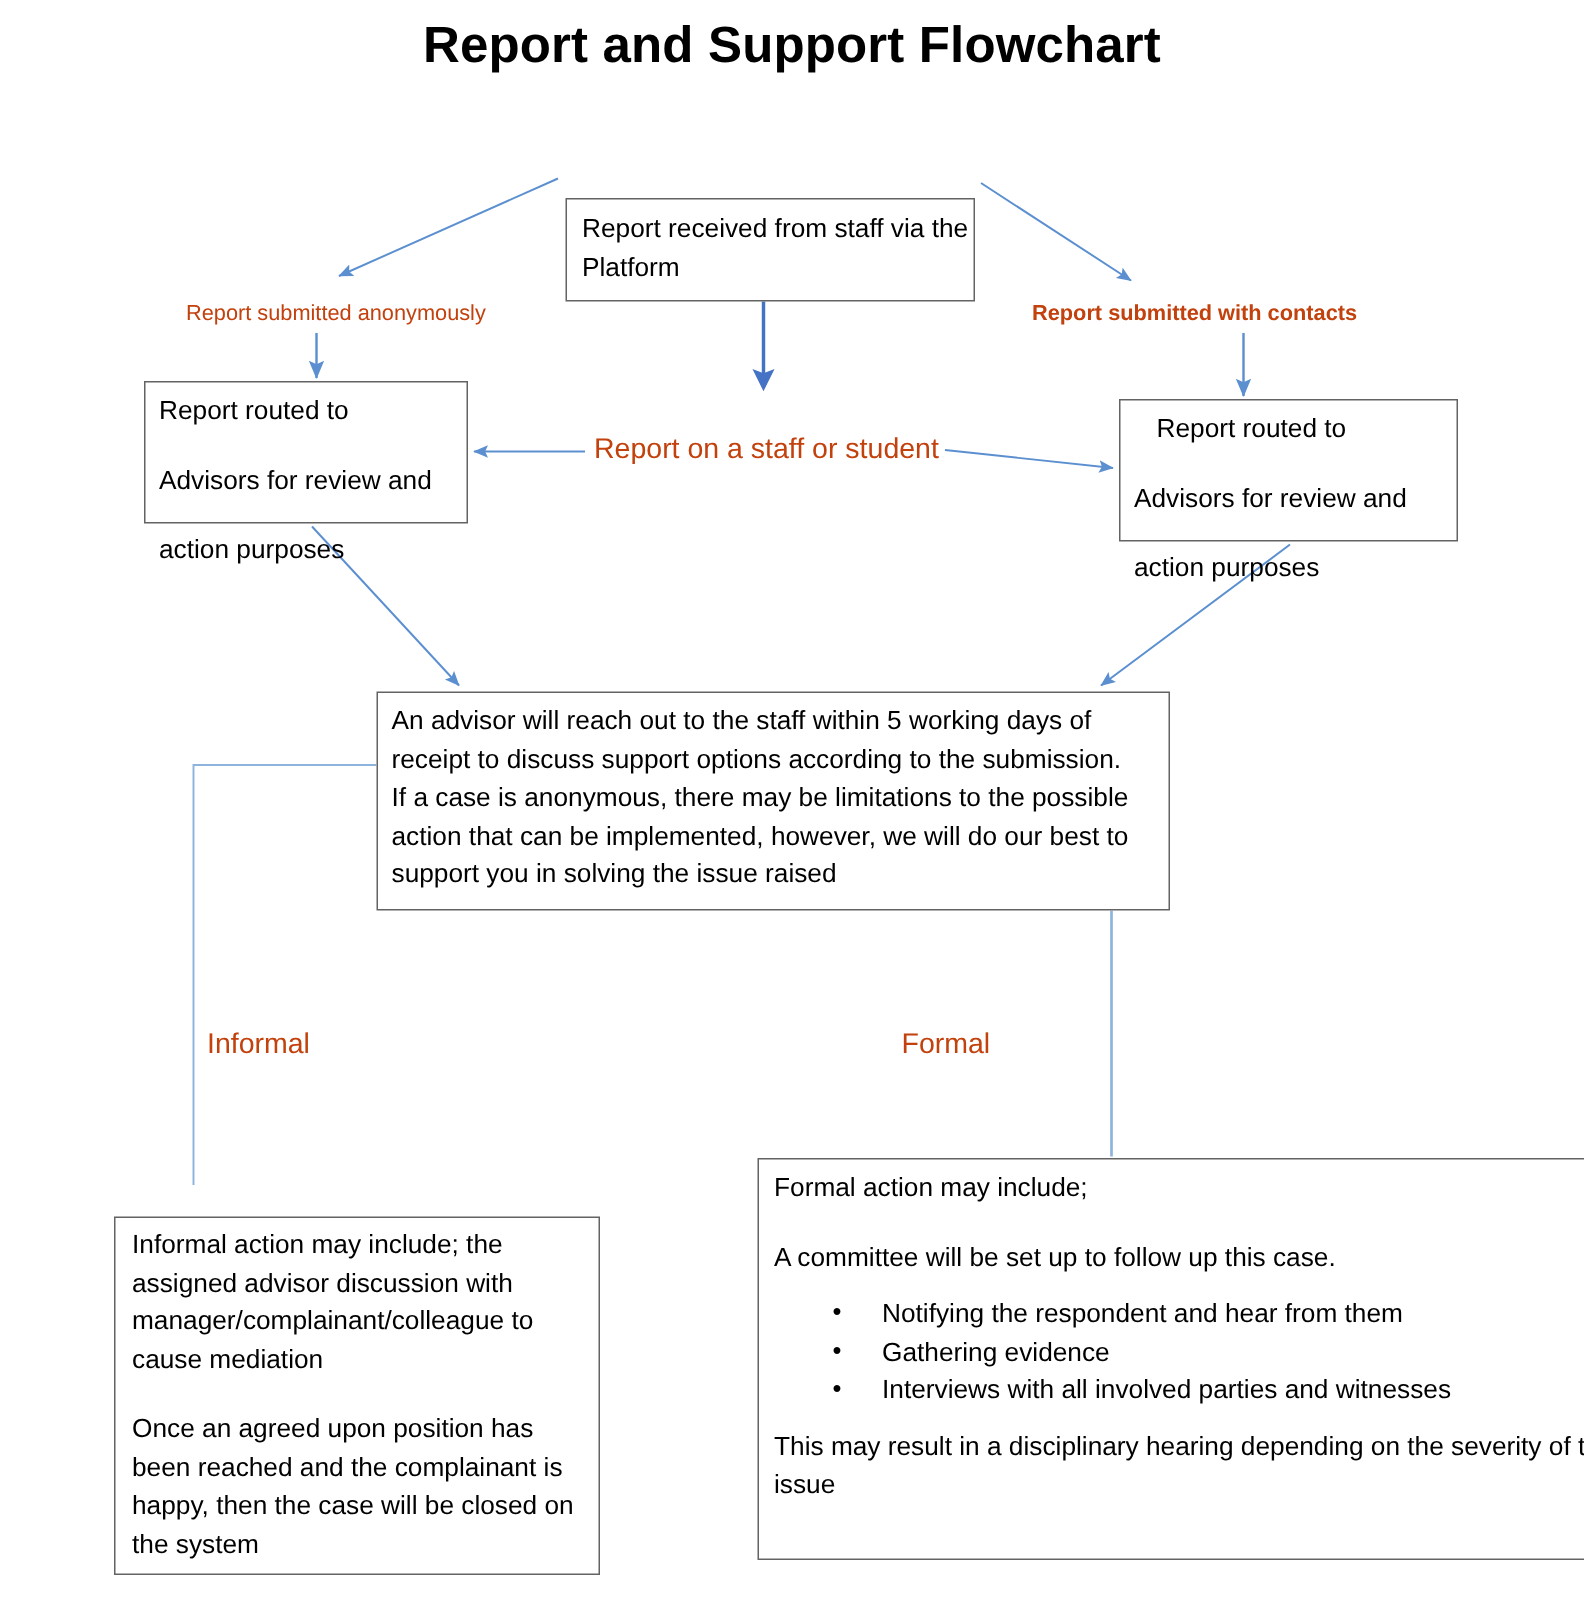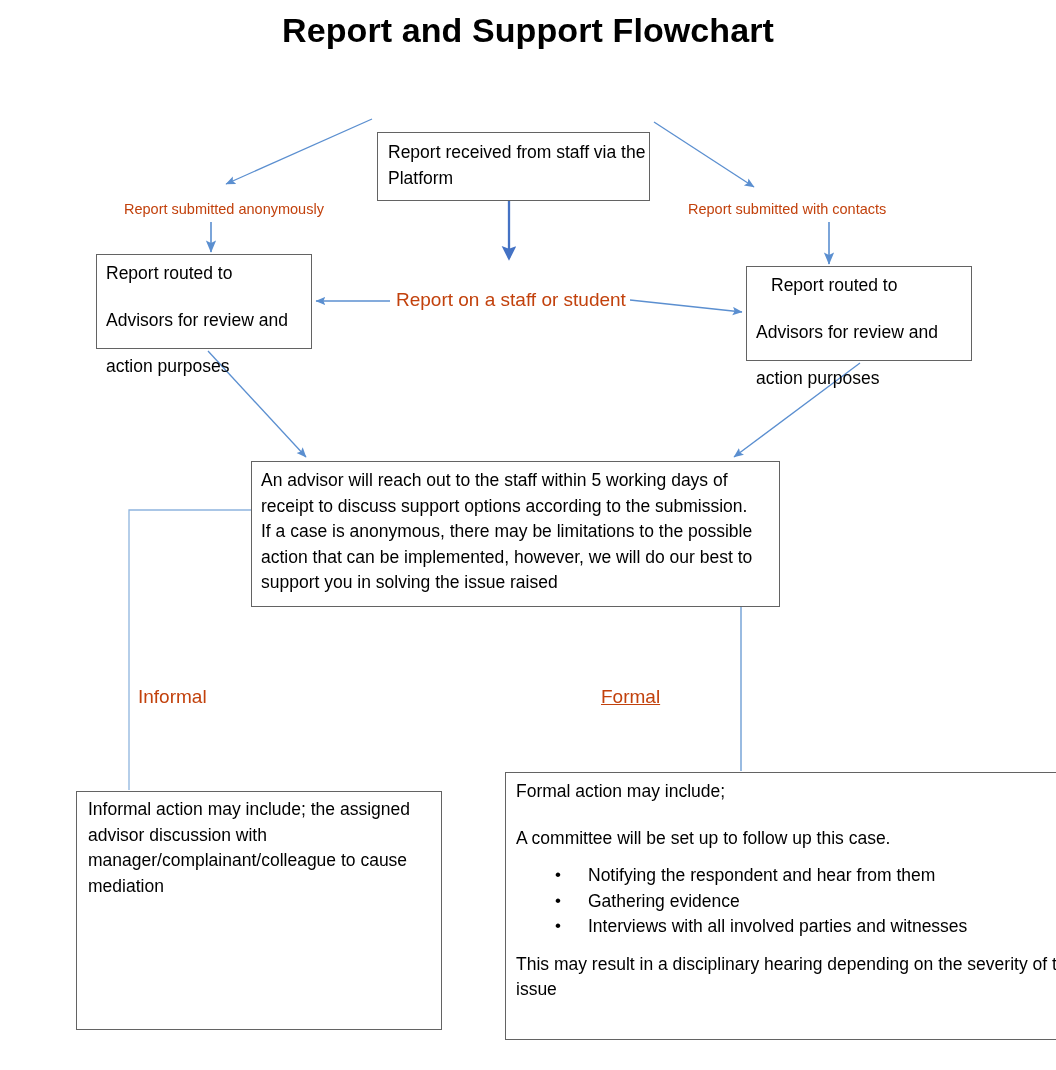--- a/index.html
+++ b/index.html
@@ -75,21 +75,21 @@
     left: 746px; top: 266px; width: 226px; height: 95px;
     padding: 6px 0 0 9px;
   }
   #node-route-right .first-line { padding-left: 15px; }
 
   #node-advisor {
     left: 251px; top: 461px; width: 529px; height: 146px;
     padding: 6px 19px 0 9px;
   }
   #node-informal {
-    left: 76px; top: 791px; width: 366px; height: 239px;
+    left: 76px; top: 811px; width: 324px; height: 239px;
     padding: 5px 10px 0 11px;
   }
   #node-formal {
     left: 505px; top: 772px; width: 588px; height: 268px;
     padding: 6px 10px 0 10px;
   }
 
   .para { margin: 0; }
   .para + .para { margin-top: 21px; }
 
@@ -107,24 +107,24 @@
     content: "\2022";
     position: absolute;
     left: 3px;
     top: -1px;
     font-size: 17px;
     line-height: 25.5px;
   }
 
   
   #label-anonymous { left: 124px; top: 200px; }
-  #label-contacts  { left: 688px; top: 200px; }
+  #label-contacts  { left: 688px; top: 200px; font-weight: bold; }
   #label-staff-or-student { left: 396px; top: 288px; }
   #label-informal { left: 138px; top: 685px; }
-  #label-formal   { left: 601px; top: 685px; text-decoration: underline; }
+  #label-formal   { left: 601px; top: 685px; }
 </style>
 </head>
 <body>
 
 <div id="page">
 
   <div class="title">Report and Support Flowchart</div>
 
   <svg id="svg-layer" viewBox="0 0 1056 1070" xmlns="http://www.w3.org/2000/svg">
     <defs>
@@ -174,20 +174,21 @@
     <div class="para">Advisors for review and</div>
     <div class="para">action purposes</div>
   </div>
 
   <div class="node" id="node-advisor">
     <div class="para"> An advisor will reach out to the staff within 5 working days of receipt to discuss support options according to the submission. If a case is anonymous, there may be limitations to the possible action that can be implemented, however, we will do our best to support you in solving the issue raised</div>
   </div>
 
   <div class="node" id="node-informal">
     <div class="para">Informal action may include; the assigned advisor discussion with manager/complainant/colleague to cause mediation</div>
+    <div class="para">Once an agreed upon position has been reached and the complainant is happy, then the case will be closed on the system</div>
   </div>
 
   <div class="node" id="node-formal">
     <div class="para">Formal action may include;</div>
     <div class="para">A committee will be set up to follow up this case.</div>
     <ul class="bullets">
       <li>Notifying the respondent and hear from them</li>
       <li>Gathering evidence</li>
       <li>Interviews with all involved parties and witnesses</li>
     </ul>

